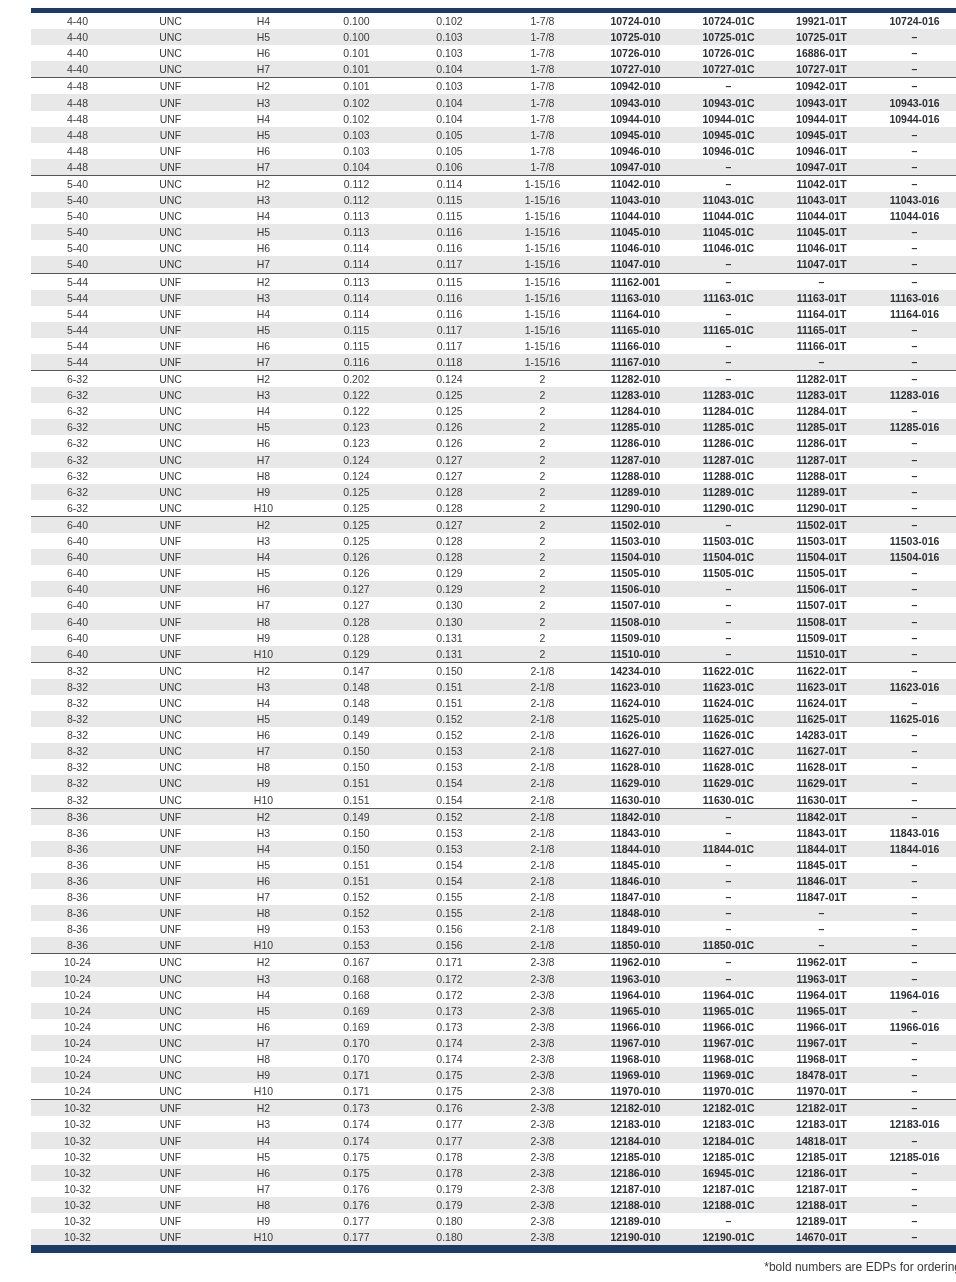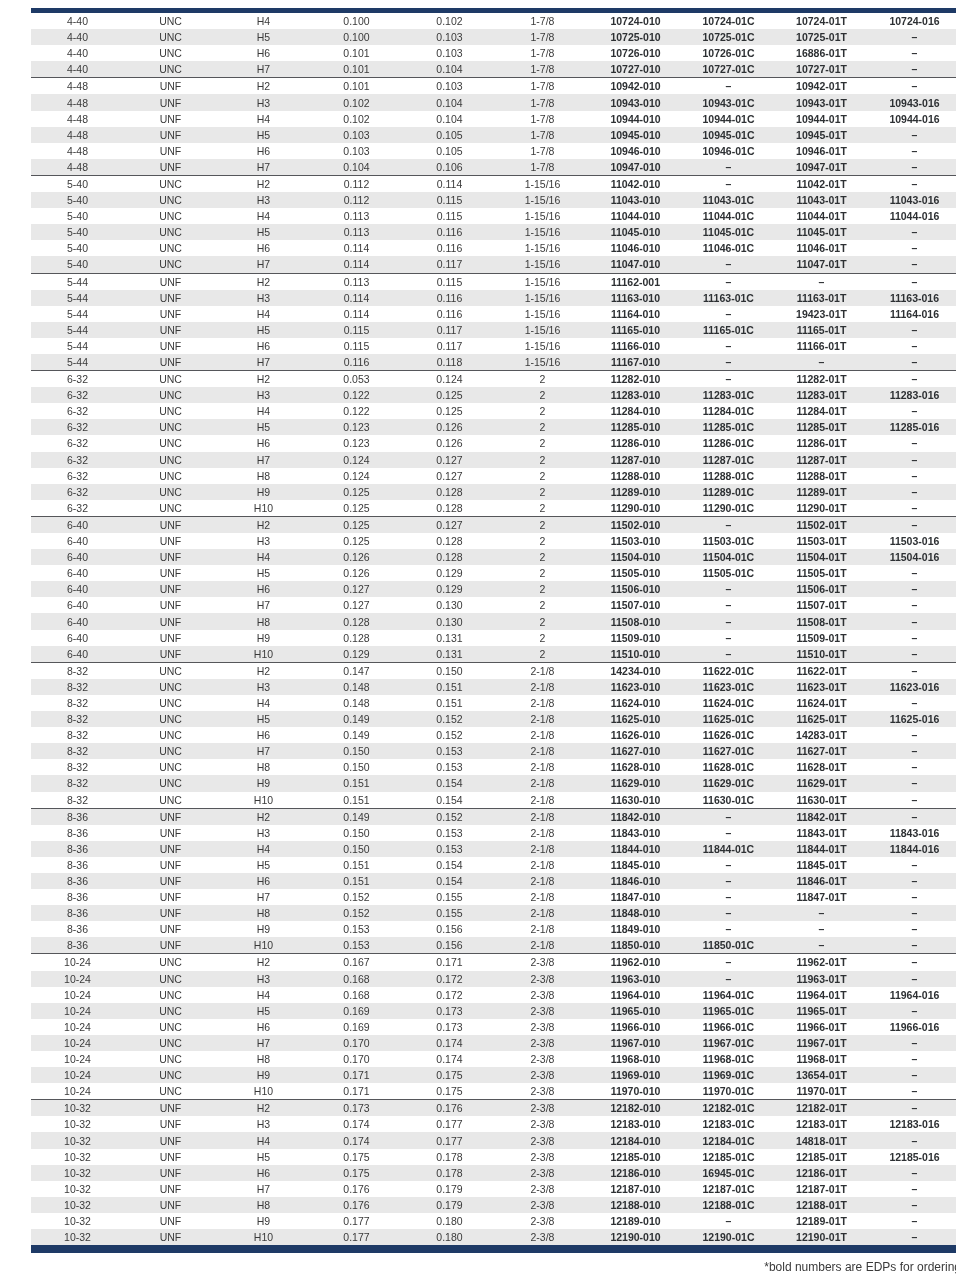--- a/index.html
+++ b/index.html
@@ -60,21 +60,21 @@
     <div id="table-body">
         <div class="row">
           <div class="cell">4-40</div>
           <div class="cell">UNC</div>
           <div class="cell">H4</div>
           <div class="cell">0.100</div>
           <div class="cell">0.102</div>
           <div class="cell">1-7/8</div>
           <div class="cell bold">10724-010</div>
           <div class="cell bold">10724-01C</div>
-          <div class="cell bold">10724-01T</div>
+          <div class="cell bold">19921-01T</div>
           <div class="cell bold">10724-016</div>
         </div>
         <div class="row alt">
           <div class="cell">4-40</div>
           <div class="cell">UNC</div>
           <div class="cell">H5</div>
           <div class="cell">0.100</div>
           <div class="cell">0.103</div>
           <div class="cell">1-7/8</div>
           <div class="cell bold">10725-010</div>
@@ -279,21 +279,21 @@
         </div>
         <div class="row">
           <div class="cell">5-44</div>
           <div class="cell">UNF</div>
           <div class="cell">H4</div>
           <div class="cell">0.114</div>
           <div class="cell">0.116</div>
           <div class="cell">1-15/16</div>
           <div class="cell bold">11164-010</div>
           <div class="cell bold">–</div>
-          <div class="cell bold">19423-01T</div>
+          <div class="cell bold">11164-01T</div>
           <div class="cell bold">11164-016</div>
         </div>
         <div class="row alt">
           <div class="cell">5-44</div>
           <div class="cell">UNF</div>
           <div class="cell">H5</div>
           <div class="cell">0.115</div>
           <div class="cell">0.117</div>
           <div class="cell">1-15/16</div>
           <div class="cell bold">11165-010</div>
@@ -323,21 +323,21 @@
           <div class="cell bold">11167-010</div>
           <div class="cell bold">–</div>
           <div class="cell bold">–</div>
           <div class="cell bold">–</div>
         </div>
         <div class="group-sep"></div>
         <div class="row">
           <div class="cell">6-32</div>
           <div class="cell">UNC</div>
           <div class="cell">H2</div>
-          <div class="cell">0.053</div>
+          <div class="cell">0.202</div>
           <div class="cell">0.124</div>
           <div class="cell">2</div>
           <div class="cell bold">11282-010</div>
           <div class="cell bold">–</div>
           <div class="cell bold">11282-01T</div>
           <div class="cell bold">–</div>
         </div>
         <div class="row alt">
           <div class="cell">6-32</div>
           <div class="cell">UNC</div>
@@ -848,21 +848,21 @@
         </div>
         <div class="row alt">
           <div class="cell">10-24</div>
           <div class="cell">UNC</div>
           <div class="cell">H9</div>
           <div class="cell">0.171</div>
           <div class="cell">0.175</div>
           <div class="cell">2-3/8</div>
           <div class="cell bold">11969-010</div>
           <div class="cell bold">11969-01C</div>
-          <div class="cell bold">13654-01T</div>
+          <div class="cell bold">18478-01T</div>
           <div class="cell bold">–</div>
         </div>
         <div class="row">
           <div class="cell">10-24</div>
           <div class="cell">UNC</div>
           <div class="cell">H10</div>
           <div class="cell">0.171</div>
           <div class="cell">0.175</div>
           <div class="cell">2-3/8</div>
           <div class="cell bold">11970-010</div>
@@ -969,20 +969,20 @@
         </div>
         <div class="row alt">
           <div class="cell">10-32</div>
           <div class="cell">UNF</div>
           <div class="cell">H10</div>
           <div class="cell">0.177</div>
           <div class="cell">0.180</div>
           <div class="cell">2-3/8</div>
           <div class="cell bold">12190-010</div>
           <div class="cell bold">12190-01C</div>
-          <div class="cell bold">12190-01T</div>
+          <div class="cell bold">14670-01T</div>
           <div class="cell bold">–</div>
         </div>
       </div>
     <div class="bottombar"></div>
     <div class="footnote">*bold numbers are EDPs for ordering</div>
   </div>
 </div>
 
 </body></html>

